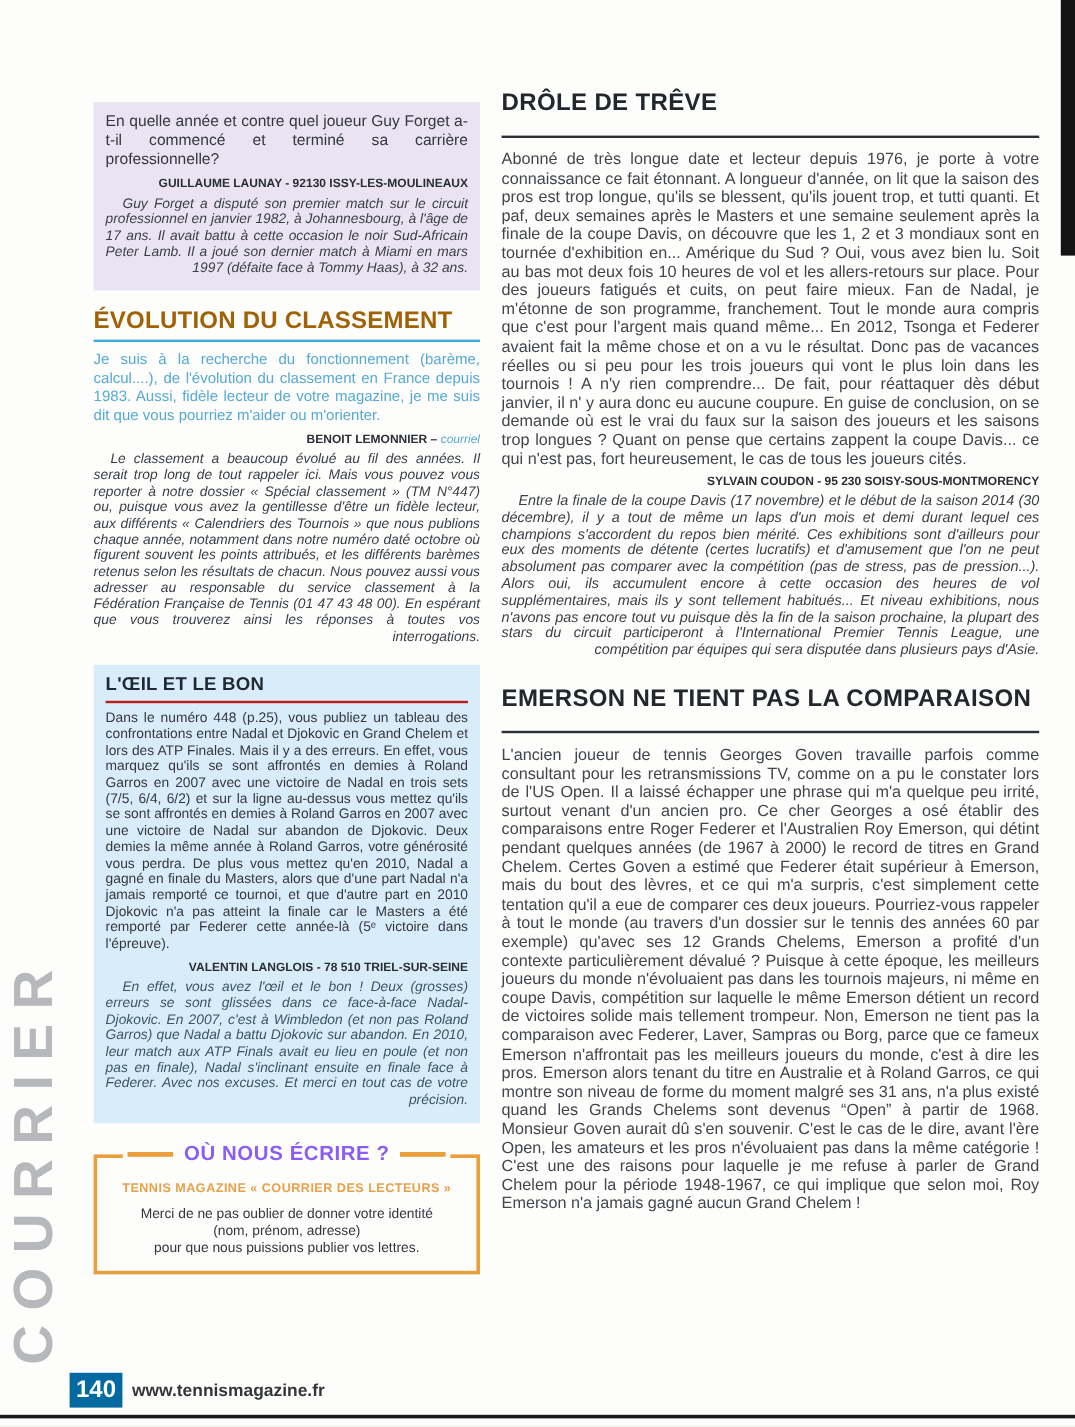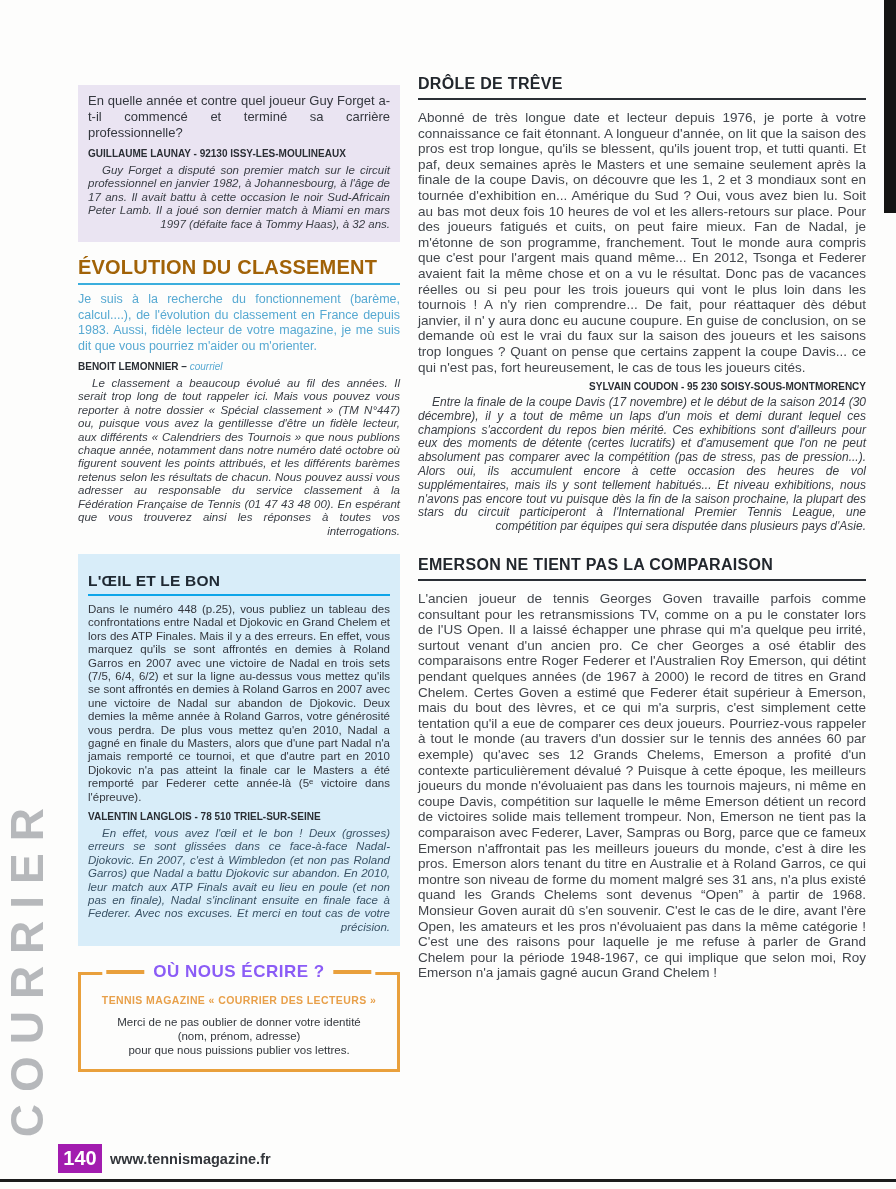--- a/index.html
+++ b/index.html
@@ -3,59 +3,59 @@
 <meta charset="utf-8">
 <style>
   html,body{margin:0;padding:0;background:#dcdcdc;}
   .page{position:relative;width:896px;height:1189px;margin:0 auto;background:#fdfdfc;
         font-family:"Liberation Sans",sans-serif;overflow:hidden;color:#3a3e45;}
 
   
   .corner-bar{position:absolute;right:0;top:0;width:12px;height:213px;background:#141414;}
   .vertical-label{position:absolute;left:4px;bottom:52px;writing-mode:vertical-rl;transform:rotate(180deg);
         font-size:46px;font-weight:bold;color:#b6b8bb;letter-spacing:12px;line-height:1;}
-  .page-num{position:absolute;left:58px;top:1144px;width:44px;height:29px;background:#a21caf;color:#fff;
+  .page-num{position:absolute;left:58px;top:1144px;width:44px;height:29px;background:#0369a1;color:#fff;
         font-weight:bold;font-size:20px;display:flex;align-items:center;justify-content:center;text-align:center;}
   .site{position:absolute;left:110px;top:1151px;font-weight:bold;font-size:14.5px;color:#33363b;}
   .bottom-rule{position:absolute;left:0;top:1179px;width:896px;height:3px;background:#1c1c1c;}
 
   
   .col-left{position:absolute;left:78px;top:85px;width:322px;}
   .col-right{position:absolute;left:418px;top:75px;width:448px;}
 
   
   h2{margin:0 0 7px;font-size:15.5px;padding-bottom:4px;letter-spacing:0.2px;font-weight:bold;}
   .sec1{background:#eae4f2;padding:8px 10px 11px;margin-bottom:14px;}
   .sec1 h2{color:#2e2a3d;border-bottom:2px solid #2e2a3d;}
   .sec2{margin-bottom:16px;}
   .sec2 h2{color:#a16207;border-bottom:2px solid #3aaedd;font-size:20px;}
   .sec3{background:#d8edf9;padding:8px 10px 12px;}
-  .sec3 h2{color:#1f2933;border-bottom:2px solid #0ea5e9;margin-top:10px;}
+  .sec3 h2{color:#1f2933;border-bottom:2px solid #b91c1c;}
 
   .q1{font-size:13px;line-height:16px;color:#34373e;text-align:justify;margin:0;}
   .q2{font-size:12.5px;line-height:15.5px;color:#57a9d2;text-align:justify;margin:0;}
   .q3{font-size:11.5px;line-height:13.4px;color:#34373e;text-align:justify;margin:0;}
-  .attr{font-size:10px;font-weight:bold;color:#2a2e34;margin:7px 0 5px;}
+  .attr{font-size:10px;font-weight:bold;color:#2a2e34;text-align:right;margin:7px 0 5px;}
   .attr .src{color:#57a9d2;font-weight:normal;font-style:italic;}
   .reply{font-style:italic;font-size:11.5px;line-height:13.4px;color:#3a3e45;
          text-align:justify;text-align-last:right;text-indent:14px;margin:0;}
   .sec3 .reply{color:#3a5366;}
 
   
   .write-box{position:relative;border:3px solid #e9a03c;margin-top:26px;padding:13px 8px 10px;text-align:center;}
   .write-title{position:absolute;top:-13px;left:50%;transform:translateX(-50%);background:#fdfdfc;
         display:flex;align-items:center;gap:9px;padding:0 4px;white-space:nowrap;}
   .write-title .txt{color:#8b5cf6;font-weight:bold;font-size:17px;letter-spacing:0.5px;}
   .dash{width:38px;height:4px;background:#e9a03c;}
   .write-mag{color:#e8a04a;font-weight:bold;font-size:10.5px;letter-spacing:0.4px;margin:6px 0 0;}
   .write-addr{font-weight:bold;font-size:12.5px;color:#2a2e34;margin:9px 0 0;line-height:16.5px;}
   .write-note{font-size:11.5px;color:#33373d;margin:9px 0 2px;line-height:14px;}
 
   
-  .rsec h2{font-size:16px;color:#22272d;border-bottom:2px solid #2a2f35;padding-bottom:5px;margin:0 0 10px;
+  .rsec h2{font-size:20px;color:#22272d;border-bottom:2px solid #2a2f35;padding-bottom:15px;margin:0 0 10px;
         letter-spacing:0.3px;}
   .letter{font-size:13.5px;line-height:15.6px;color:#42464c;text-align:justify;margin:0;}
   .rattr{font-size:10px;font-weight:bold;text-align:right;margin:6px 0 4px;color:#2a2e34;}
   .rreply{font-style:italic;font-size:12px;line-height:13.8px;color:#3a3e45;
         text-align:justify;text-align-last:right;text-indent:14px;margin:0 0 22px;}
 </style>
 </head>
 <body>
 
 <div class="page">

